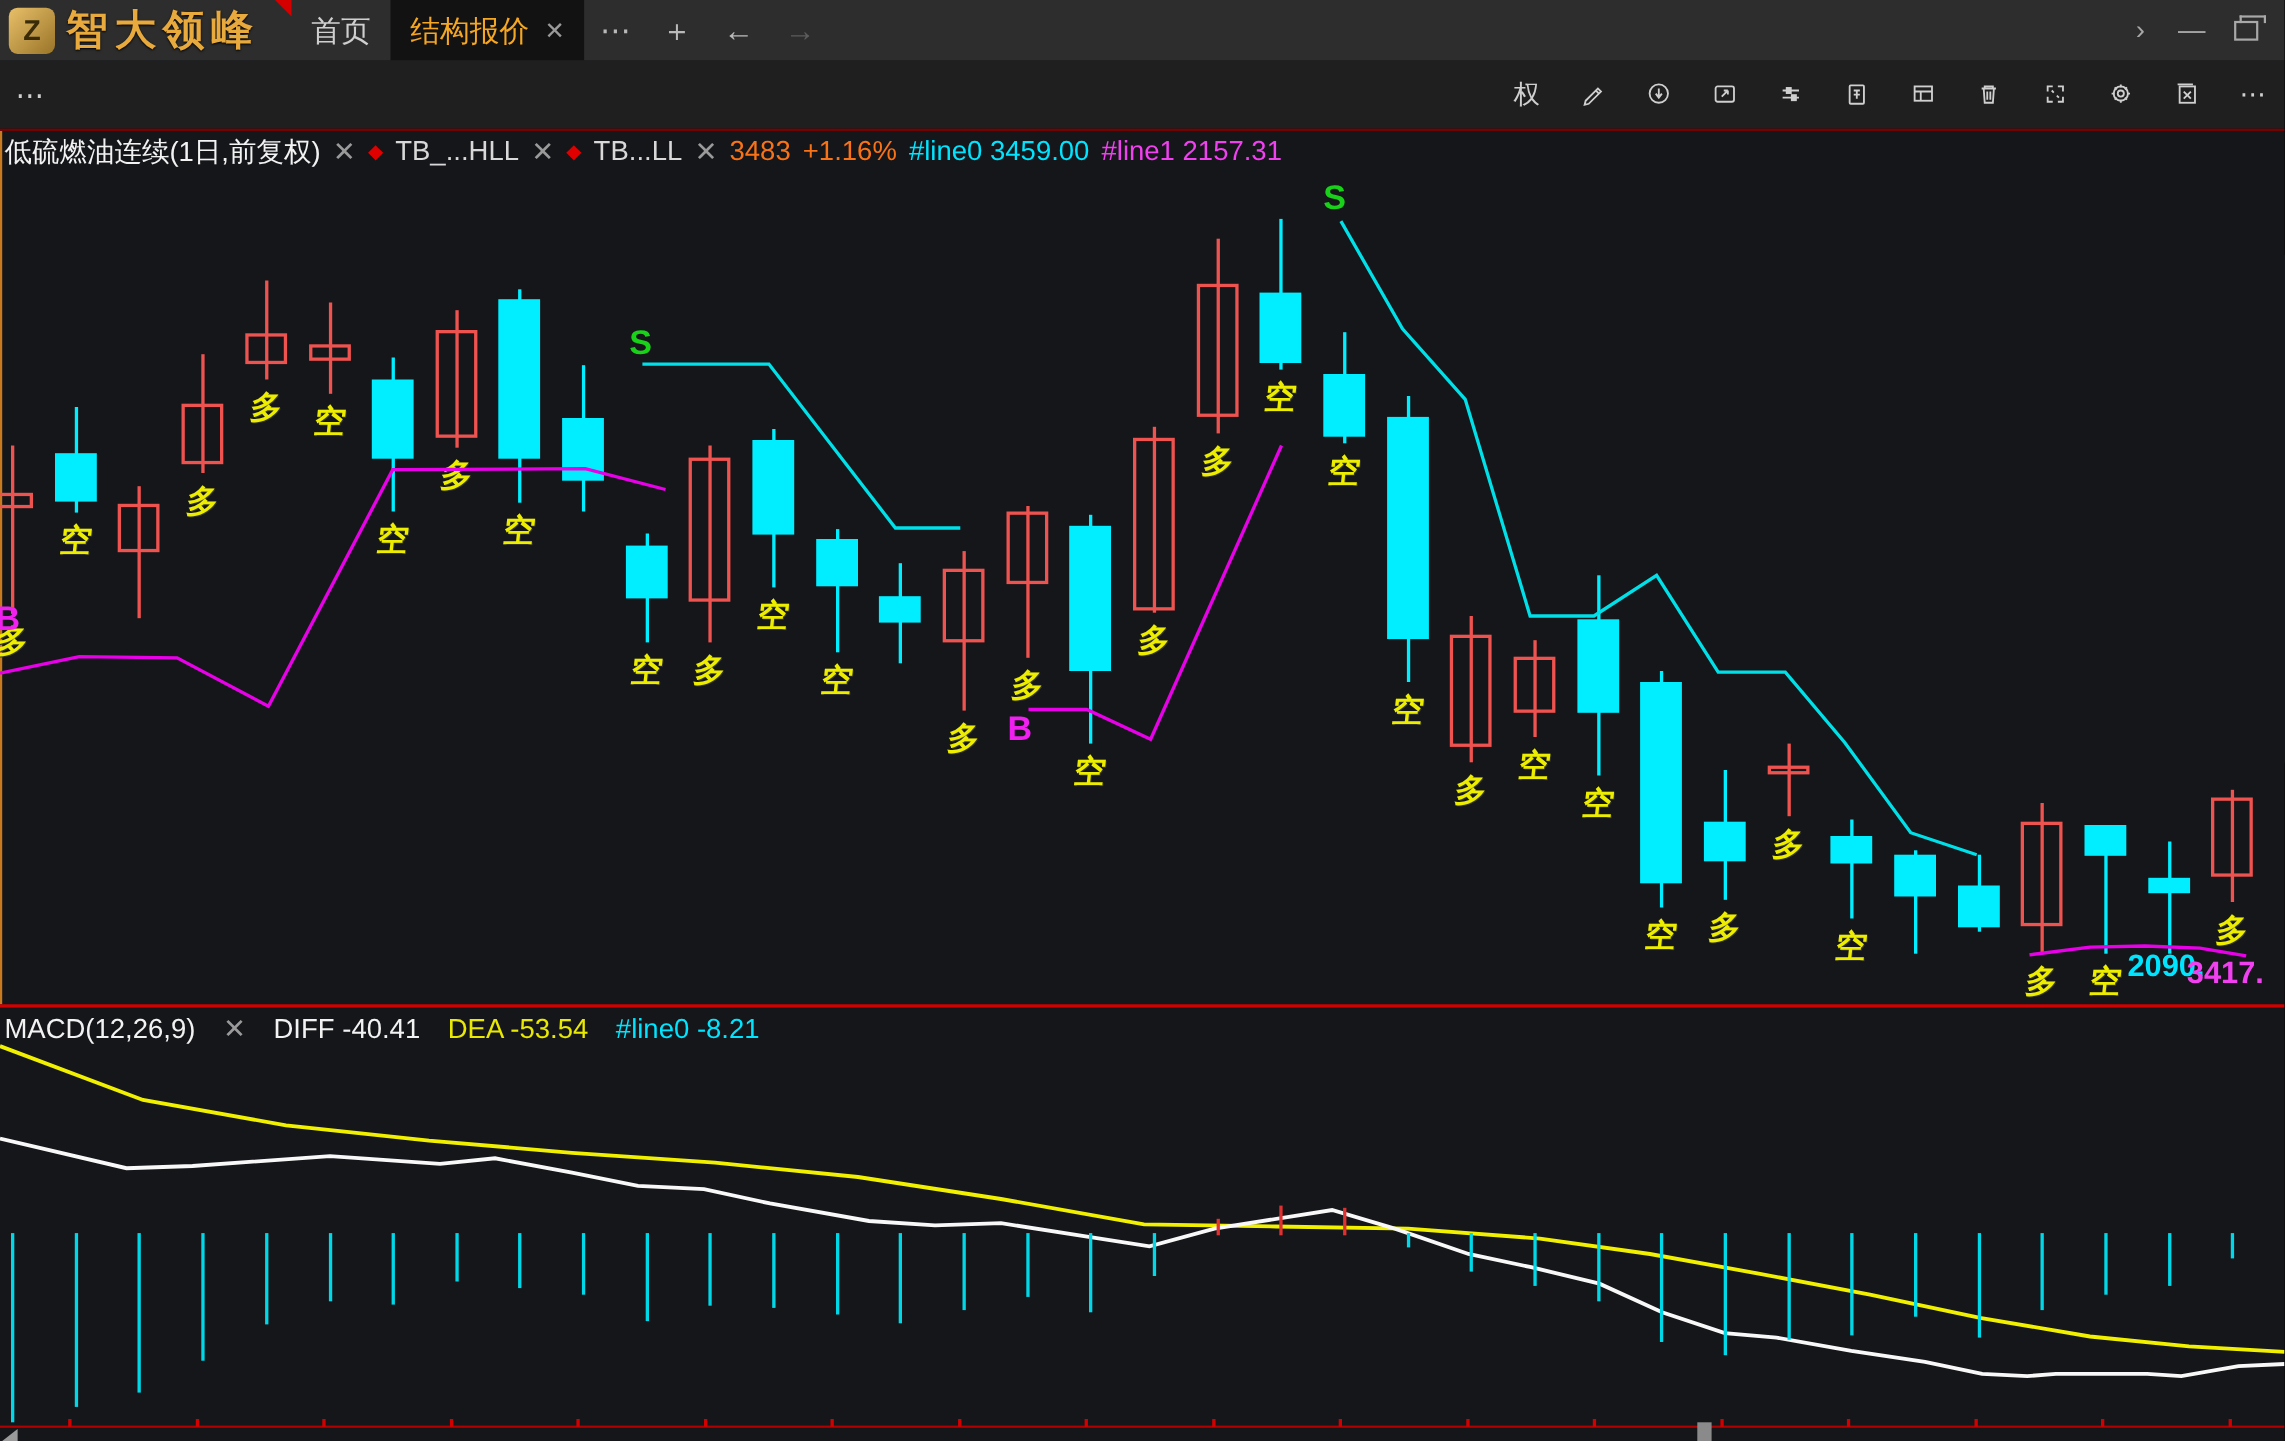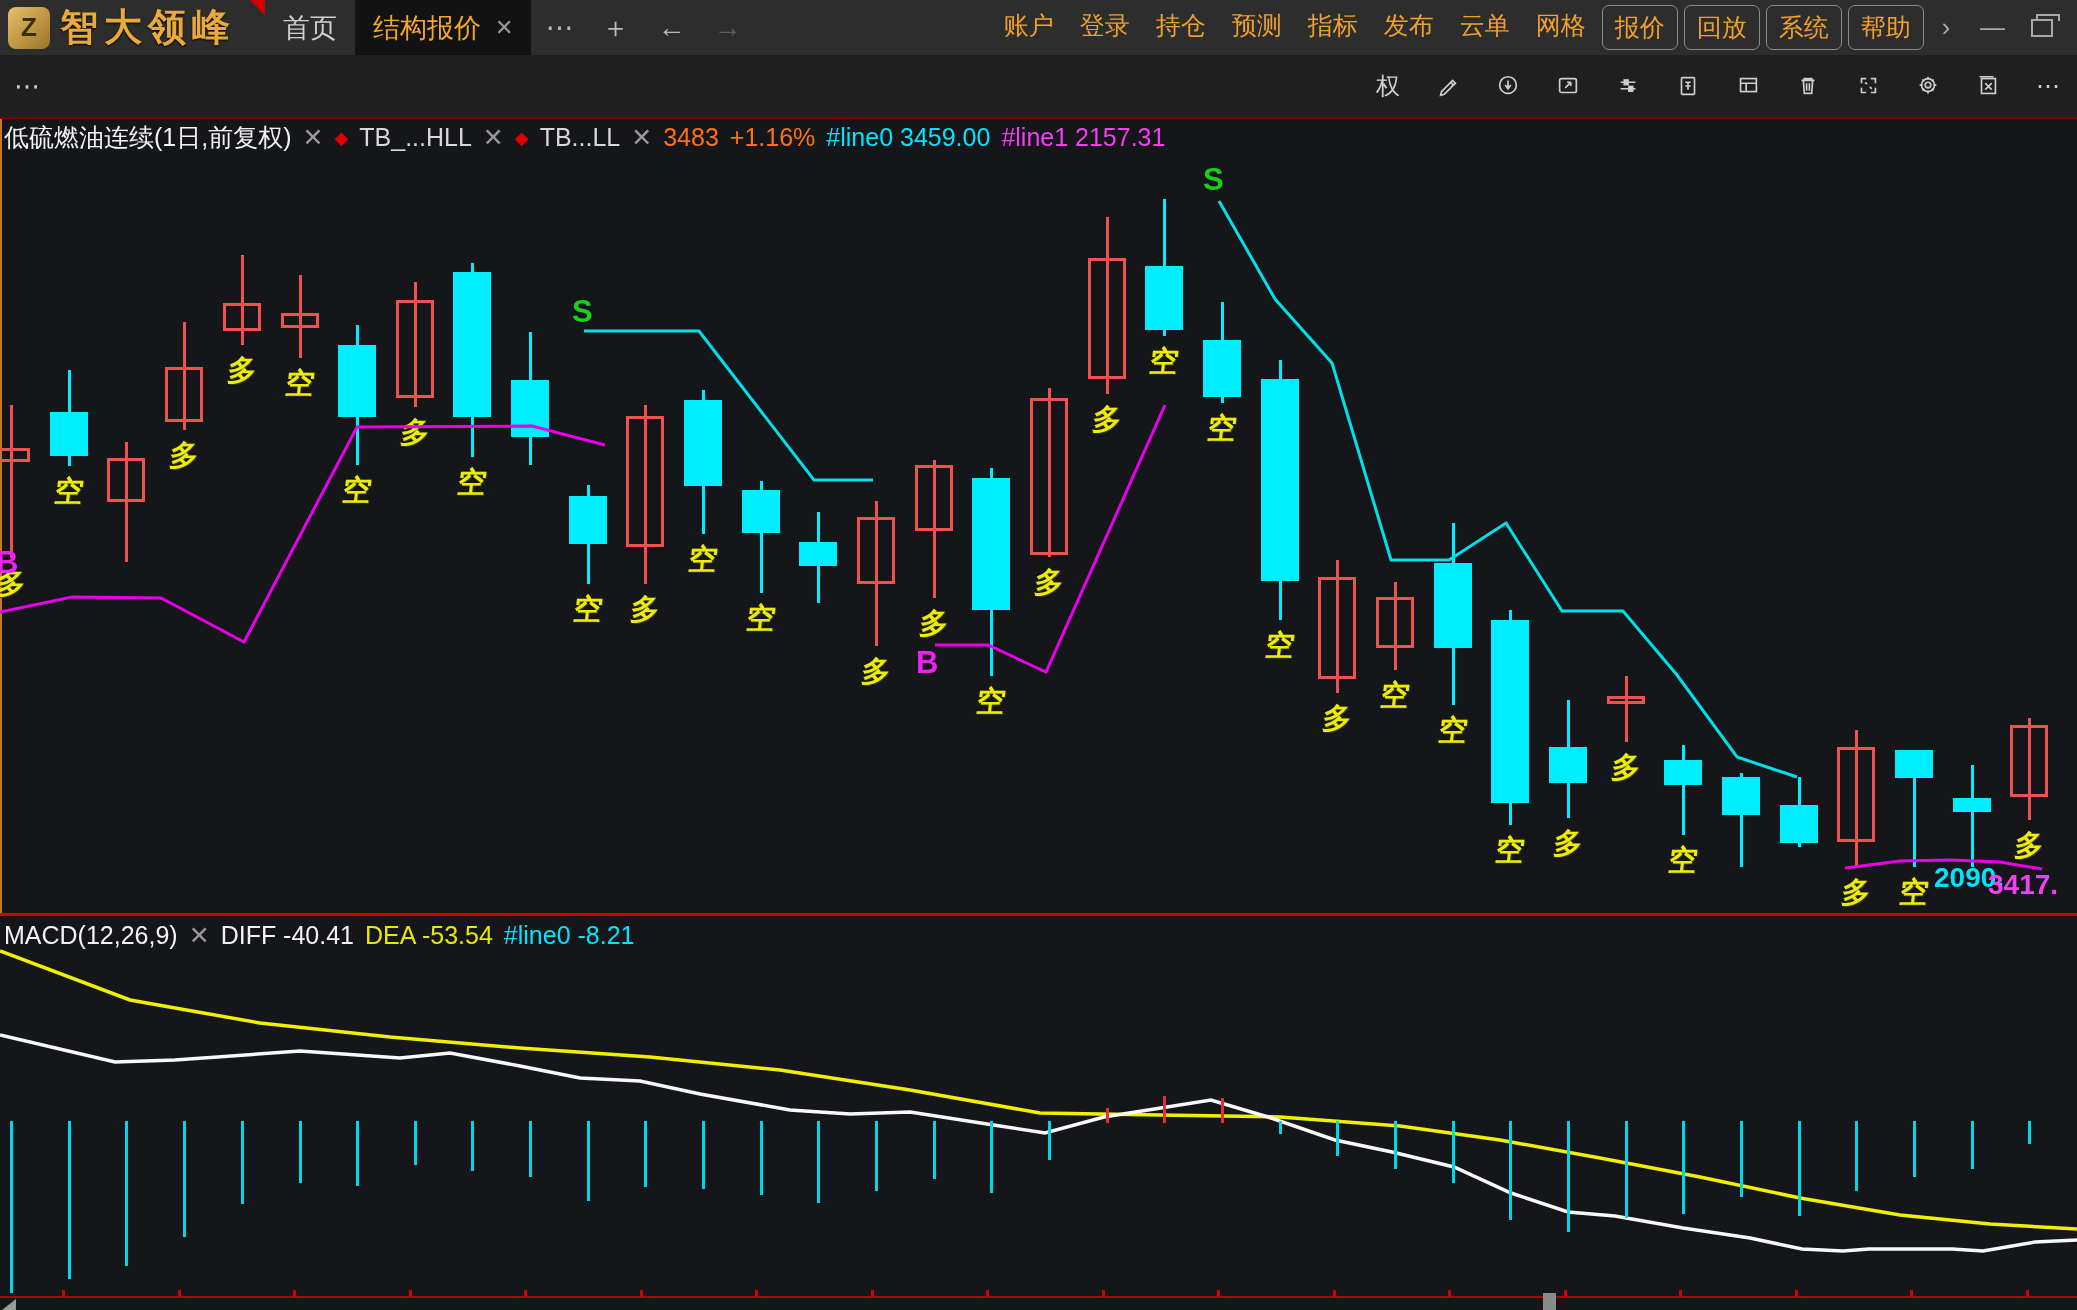--- a/index.html
+++ b/index.html
@@ -38,21 +38,21 @@
 
   
   #chart { position:absolute; left:0; top:117px; width:2077px; height:1193px; background:#15161a; }
   .hline { position:absolute; left:0; width:2077px; }
   #border-top    { top:117px; height:2px; background:#7d0000; }
   #separator     { top:913px; height:3px; background:#d40000; }
   #border-bottom { top:1296px; height:2px; background:#b00000; }
   #border-left { position:absolute; left:0; top:119px; width:2px; height:794px; background:#c87a20; }
 
   #price-header { position:absolute; left:4px; top:121px; display:flex; align-items:center; gap:11px; font-size:25px; white-space:nowrap; }
-  #macd-header  { position:absolute; left:4px; top:921px; display:flex; align-items:center; gap:11px; font-size:25px; white-space:nowrap; }
+  #macd-header  { position:absolute; left:4px; top:921px; display:flex; align-items:center; gap:25px; font-size:25px; white-space:nowrap; }
   .h-white { color:#f2f2f2; } .h-gray { color:#9a9a9a; } .h-red { color:#f97316; }
   .h-cyan { color:#00e5ff; } .h-mag { color:#f040f0; } .h-yellow { color:#e8e800; }
   .h-dim { color:#d8d8d8; } .h-diamond { color:#e00000; font-size:18px; }
 
   .candle-body { position:absolute; width:38px; }
   .candle-body.up { border:3px solid #ef5350; background:transparent; }
   .candle-body.down { background:#00eeff; }
   .wick { position:absolute; width:3px; }
   .wick.up { background:#ef5350; } .wick.down { background:#00eeff; }
   .klabel { position:absolute; width:60px; text-align:center; color:#eded00; font-size:29px; font-weight:bold; transform:skewX(-6deg); text-shadow:1px 1px 0 #333; }
@@ -82,34 +82,20 @@
         <div class="tab active">
           <span>结构报价</span>
           <span class="close">✕</span>
         </div>
       </div>
     <div class="bar-glyph">⋯</div>
     <div class="bar-glyph">＋</div>
     <div class="bar-glyph">←</div>
     <div class="bar-glyph dim">→</div>
     <div id="menu">
-      <span id="menu-host" style="display:flex;gap:6px;">
-          <span class="menu-item">账户</span>
-          <span class="menu-item">登录</span>
-          <span class="menu-item">持仓</span>
-          <span class="menu-item">预测</span>
-          <span class="menu-item">指标</span>
-          <span class="menu-item">发布</span>
-          <span class="menu-item">云单</span>
-          <span class="menu-item">网格</span>
-          <span class="menu-item boxed">报价</span>
-          <span class="menu-item boxed">回放</span>
-          <span class="menu-item boxed">系统</span>
-          <span class="menu-item boxed">帮助</span>
-        </span>
       <span class="win-glyph">›</span>
       <span class="win-glyph">—</span>
       <span class="win-restore"></span>
     </div>
   </div>
 
   <div id="toolbar">
     <span class="tb-more">⋯</span>
     <span id="tool-icons">
         <span class="ticon">权</span>

